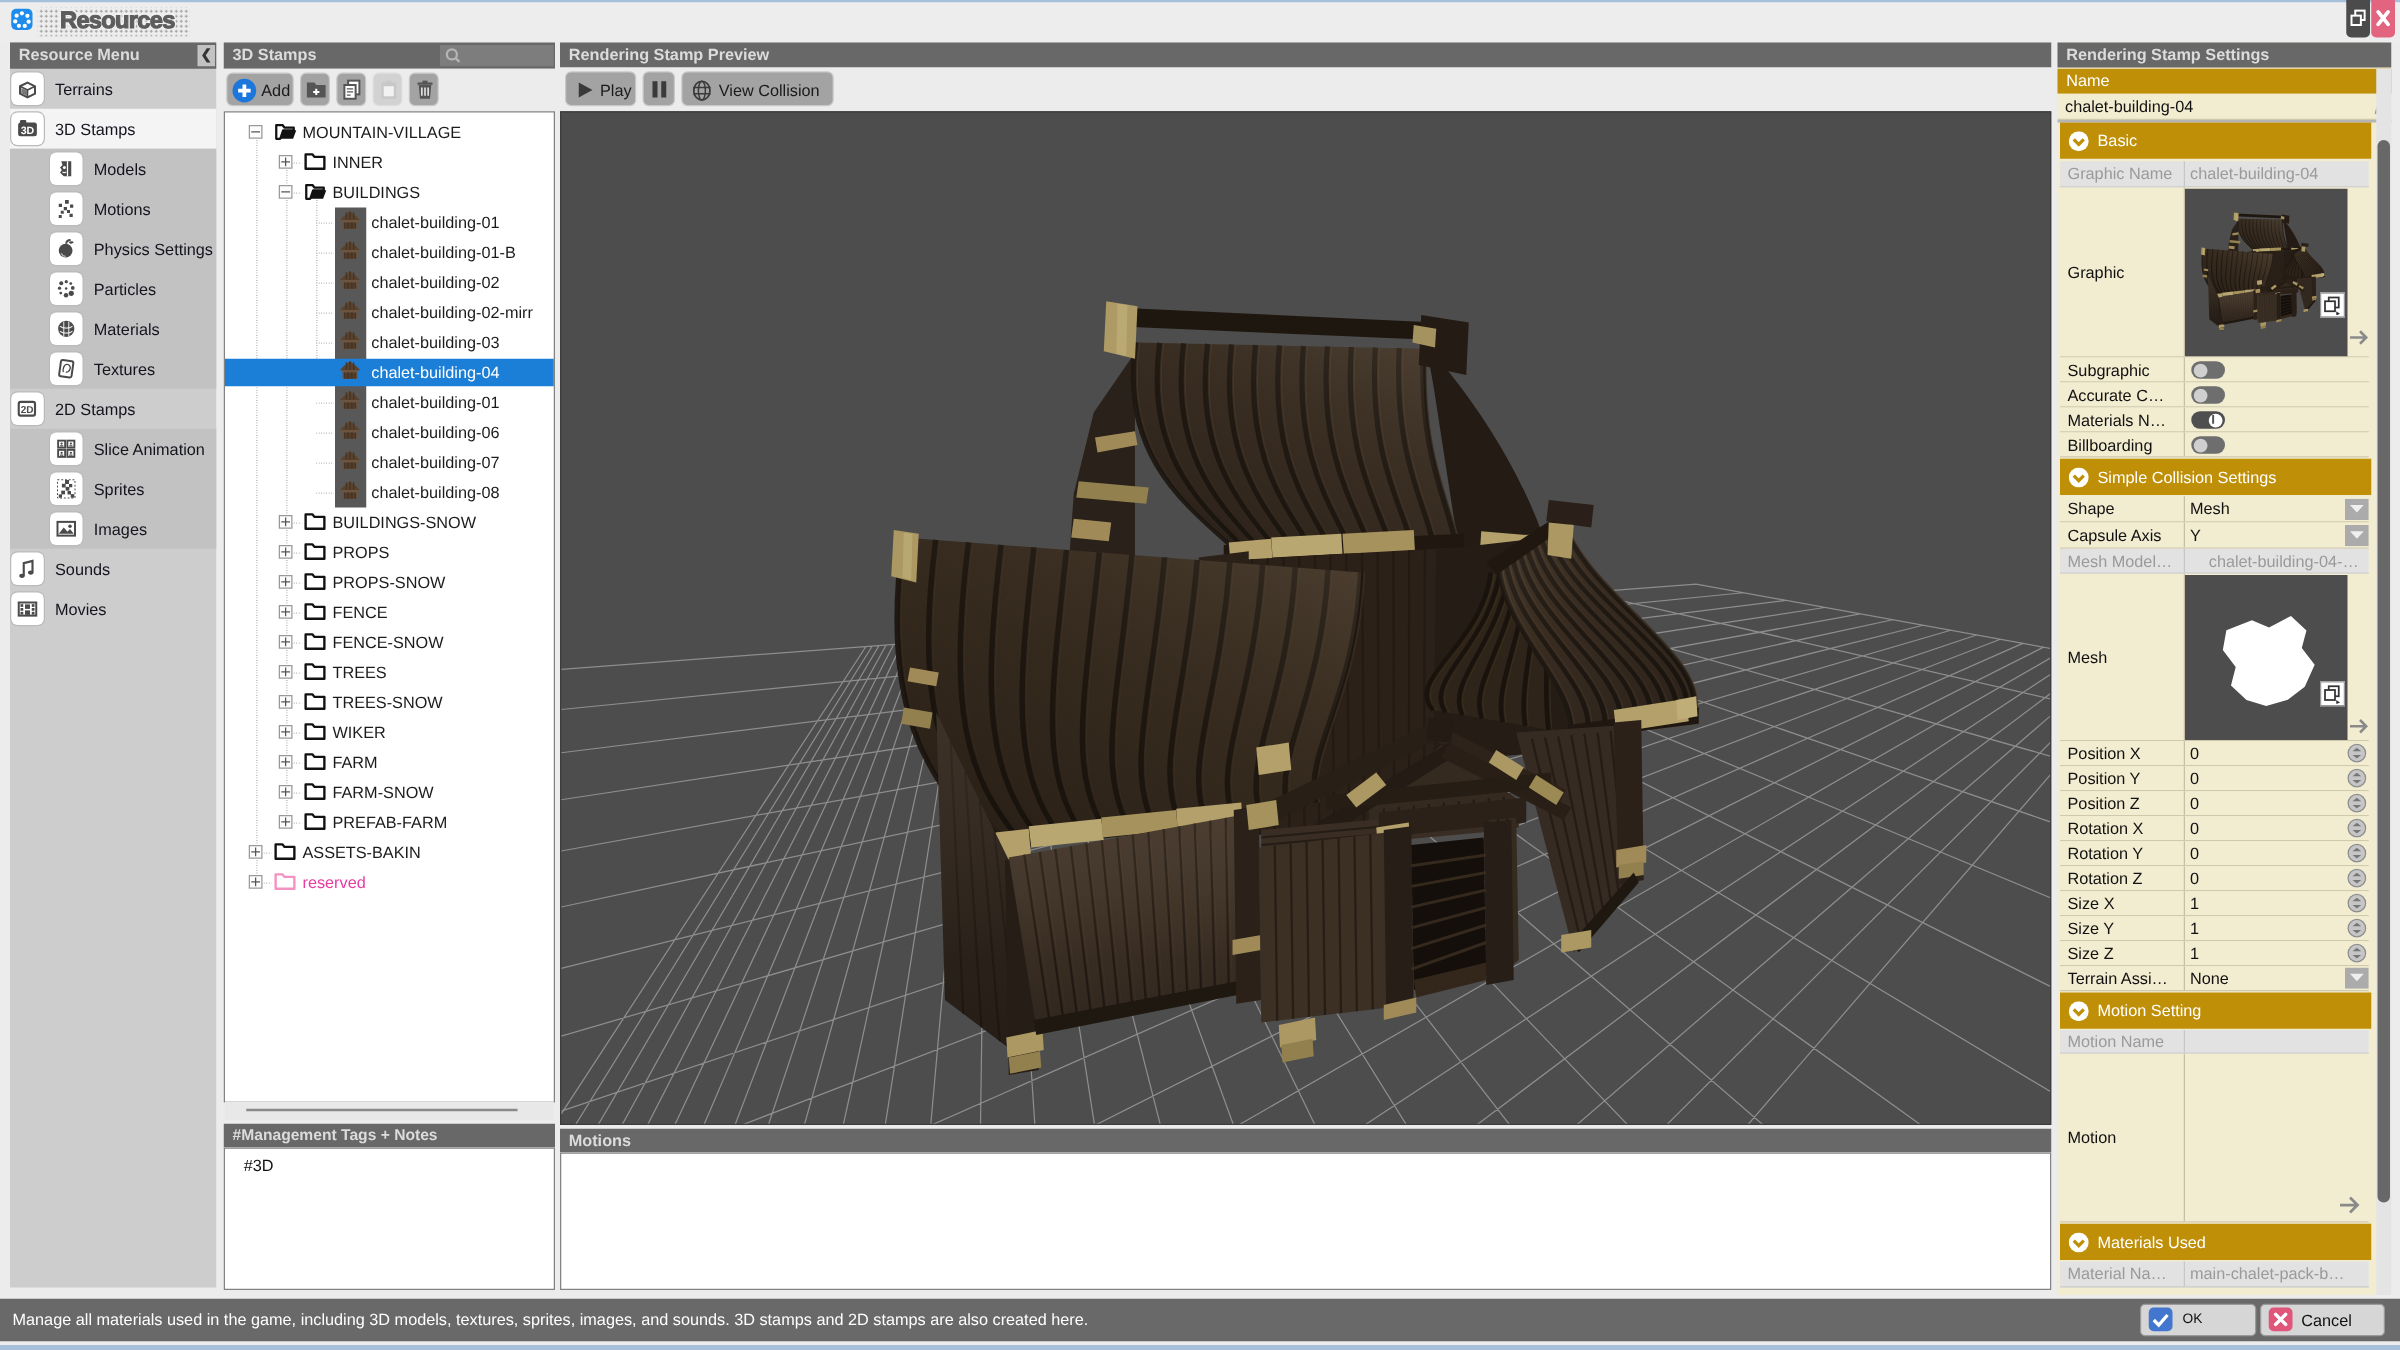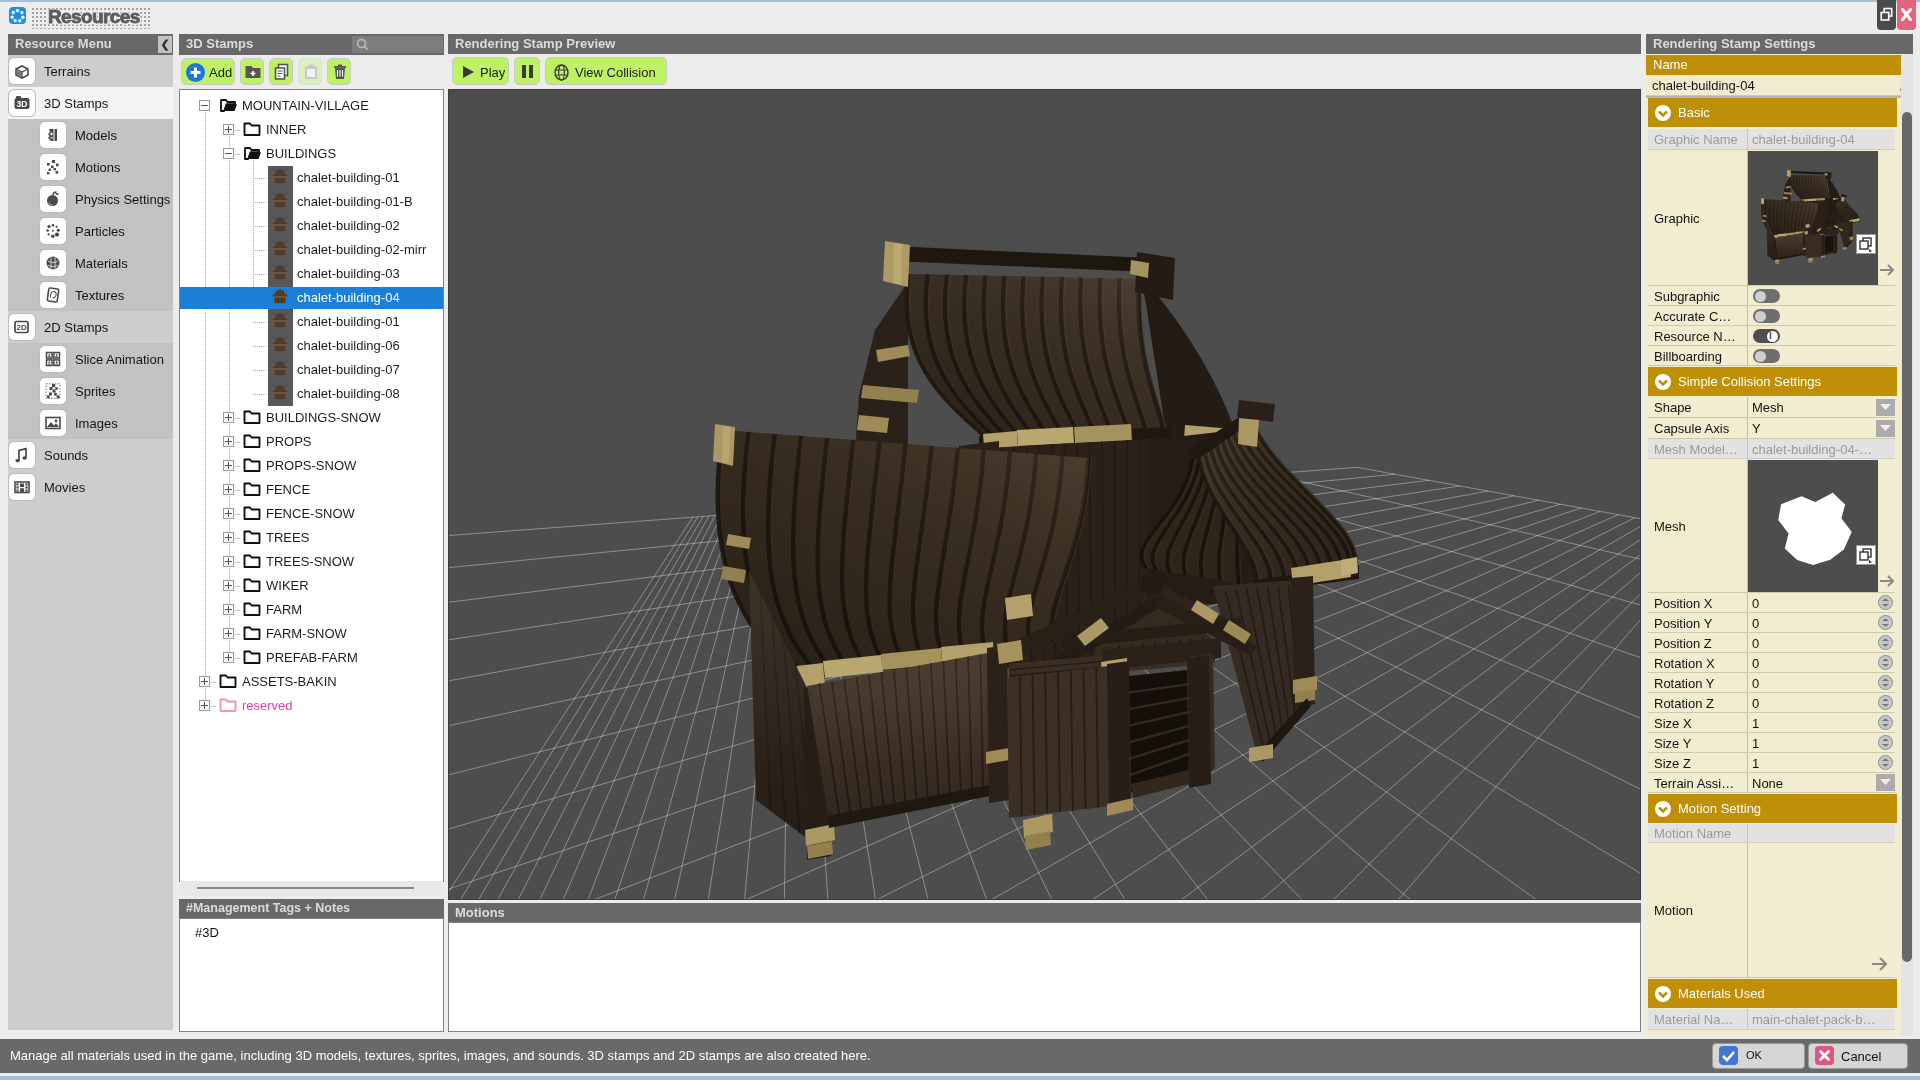--- a/index.html
+++ b/index.html
@@ -5,21 +5,21 @@
 .abs{position:absolute}
 .hdr{position:absolute;background:#686868;color:#dcdcdc;font-size:13px;font-weight:bold;line-height:20px;padding-left:7px;overflow:hidden}
 .panelborder{position:absolute;border:1px solid #828282;background:#fff}
 .gold{position:absolute;background:#bf8f07;color:#fff;font-size:13px}
 .crow{position:absolute;background:#f2ecd0;border-bottom:1px solid #cfc9ae;font-size:13px;color:#111}
 .crow .lb{position:absolute;left:6px;top:50%;transform:translateY(-50%);white-space:nowrap}
 .crow .vl{position:absolute;left:104px;top:50%;transform:translateY(-50%);white-space:nowrap}
 .crow .sep{position:absolute;left:99px;top:0;bottom:0;width:1px;background:#c4bfa6}
 .drow{background:#e2e2e2;color:#9a9a9a;border-bottom:1px solid #cccccc}
 .drow .sep{background:#c6c6c6}
-.tbtn{position:absolute;background:#bef264;border:1px solid #c8c8c8;border-radius:5px;font-size:13px;color:#1a1a1a}
+.tbtn{position:absolute;background:#a3a3a3;border:1px solid #c8c8c8;border-radius:5px;font-size:13px;color:#1a1a1a}
 .toggle{position:absolute;width:27px;height:14px;border-radius:7px;background:#6e6e6e}
 .toggle i{position:absolute;top:1.5px;width:11px;height:11px;border-radius:50%;background:#cfcfcf}
 .spin{position:absolute;width:15px;height:15px;border-radius:50%;background:#b9b9b9}
 .menurow{position:absolute;left:8px;width:165px;height:32px;font-size:13px;color:#14141e}
 .menurow .tile{position:absolute;top:3px;width:26px;height:26px;background:#fff;border-radius:5px;box-shadow:0 0 0 1px #bbb}
 .menurow .mlb{position:absolute;top:9px;white-space:nowrap}
 .trow{position:absolute;font-size:13px;color:#1c1c1c;white-space:nowrap}
 .ebox{position:absolute;width:11px;height:11px;background:#fcfcfc;border:1px solid #9a9a9a}
 .ebox:before{content:"";position:absolute;left:1px;right:1px;top:4px;height:1px;background:#555}
 .ebox.plus:after{content:"";position:absolute;top:1px;bottom:1px;left:4px;width:1px;background:#555}
@@ -788,21 +788,21 @@
   </div>
 <div class="crow" style="left:1648px;top:306px;width:247px;height:20px">
     <span class="sep"></span>
     <span class="lb">Accurate C…</span>
   </div>
 <div class="toggle" style="left:1753px;top:309px">
     <i style="left:2px"></i>
   </div>
 <div class="crow" style="left:1648px;top:326px;width:247px;height:20px">
     <span class="sep"></span>
-    <span class="lb">Resource N…</span>
+    <span class="lb">Materials N…</span>
   </div>
 <div class="toggle" style="left:1753px;top:329px;background:#4f4f4f">
     <i style="left:13.5px;background:#fff"></i>
   </div>
 <div class="abs" style="left:1758px;top:329px;width:2px;height:0px"></div>
 <svg class="abs" style="left:1766.5px;top:330px" width="7" height="11">
     <path d="M3.5 2v7" stroke="#555" stroke-width="1.6"></path>
   </svg>
 <div class="crow" style="left:1648px;top:346px;width:247px;height:20px">
     <span class="sep"></span>
@@ -832,21 +832,21 @@
     <span class="lb">Capsule Axis</span>
     <span class="vl" style="">Y</span>
   </div>
 <svg class="abs" style="left:1876px;top:420px" width="19" height="17">
     <rect width="19" height="17" fill="#ababab"></rect>
     <path d="M4 5l5.5 6L15 5z" fill="#efefef"></path>
   </svg>
 <div class="crow drow" style="left:1648px;top:439px;width:247px;height:20px">
     <span class="sep"></span>
     <span class="lb"><span style="color:#9a9a9a">Mesh Model…</span></span>
-    <span class="vl" style="color:#9a9a9a;">chalet-building-04-…</span>
+    <span class="vl" style="color:#9a9a9a;margin-left:15px;">chalet-building-04-…</span>
   </div>
 <div class="crow" style="left:1648px;top:459px;width:247px;height:134px">
     <span class="sep"></span>
     <span class="lb">Mesh</span>
   </div>
 <div class="abs" style="left:1748px;top:460px;width:130px;height:132px;background:#4d4d4d"></div>
 <svg class="abs" style="left:1748px;top:460px" width="130" height="132">
     <path d="M24 40l20-9 14 5 17-10 13 11-3 14 11 13-7 18-13 11-17 6-16-4-13-11 3-15-11-13z" fill="#fff" transform="translate(8,6) rotate(3 60 60)"></path>
   </svg>
 <div class="abs" style="left:1856px;top:545px;width:20px;height:20px;background:#fff;border:1px solid #999"></div>

